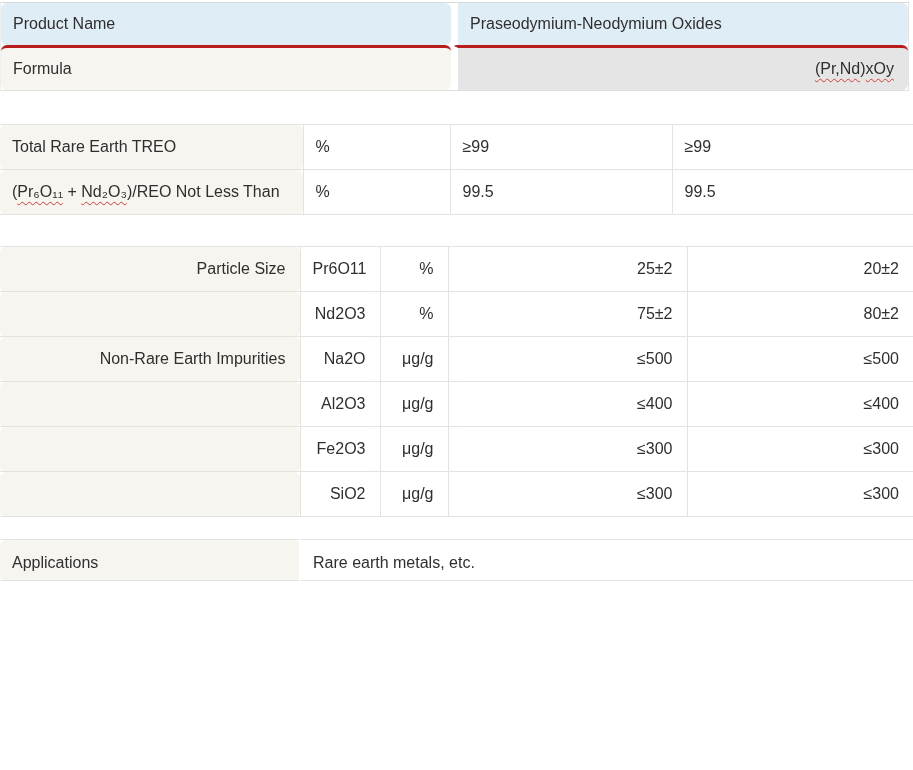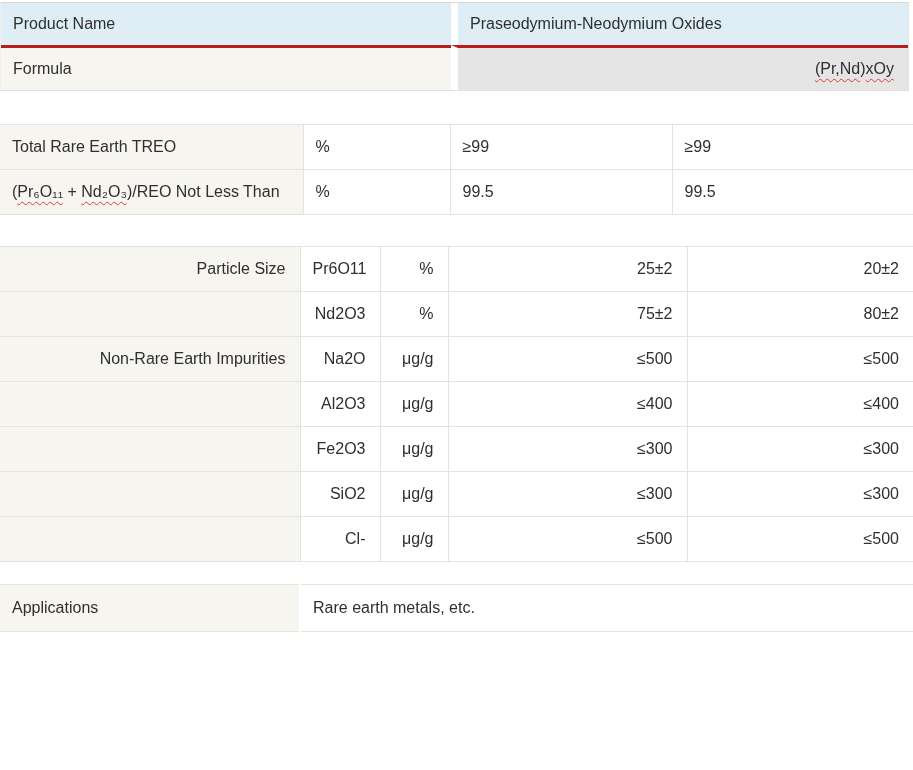--- a/index.html
+++ b/index.html
@@ -13,20 +13,21 @@
   body { height: 770px; overflow: hidden; }
 
   table { border-spacing: 0; table-layout: fixed; }
   td {
     vertical-align: top;
     padding: 10px 14px 10px 12px;
     line-height: 24px;
     font-size: 16px;
     overflow: hidden;
     white-space: normal;
+    border-radius: 6px;
   }
 
   
   .tbl-product {
     width: 907px;
     margin-top: 2px;
     border-collapse: separate;
     border-top: 1px solid #d9d9d9;
     border-right: 1px solid #e3e3e3;
     border-bottom: 1px solid #e2e0dc;
@@ -59,21 +60,21 @@
   .tbl-apps {
     width: 913px;
     margin-top: 22px;
     border-collapse: collapse;
   }
   .tbl-apps td {
     border-top: 1px solid #e5e3e0;
     border-bottom: 1px solid #e5e3e0;
     background: #ffffff;
     padding-top: 11px;
-    padding-bottom: 11px;
+    padding-bottom: 5px;
   }
   .tbl-apps td.lead { background: #f7f5ef; }
   .tbl-apps td.c2 { border-left: 2px solid #ffffff; }
 
   
   .wavy {
     text-decoration-line: underline;
     text-decoration-style: wavy;
     text-decoration-color: #e03a34;
     text-decoration-thickness: 1px;
@@ -179,27 +180,20 @@
     <td><span>≤300</span></td>
     <td><span>≤300</span></td>
   </tr>
   <tr>
     <td class="lead"><span></span></td>
     <td><span>SiO2</span></td>
     <td><span>μg/g</span></td>
     <td><span>≤300</span></td>
     <td><span>≤300</span></td>
   </tr>
-  <tr>
-    <td class="lead"><span></span></td>
-    <td><span>Cl-</span></td>
-    <td><span>μg/g</span></td>
-    <td><span>≤500</span></td>
-    <td><span>≤500</span></td>
-  </tr>
 </tbody>
   </table>
 
 <table class="tbl-apps">
   <colgroup>
       <col style="width:300px">
       <col style="width:613px">
     </colgroup>
   <tbody>
       <tr>

